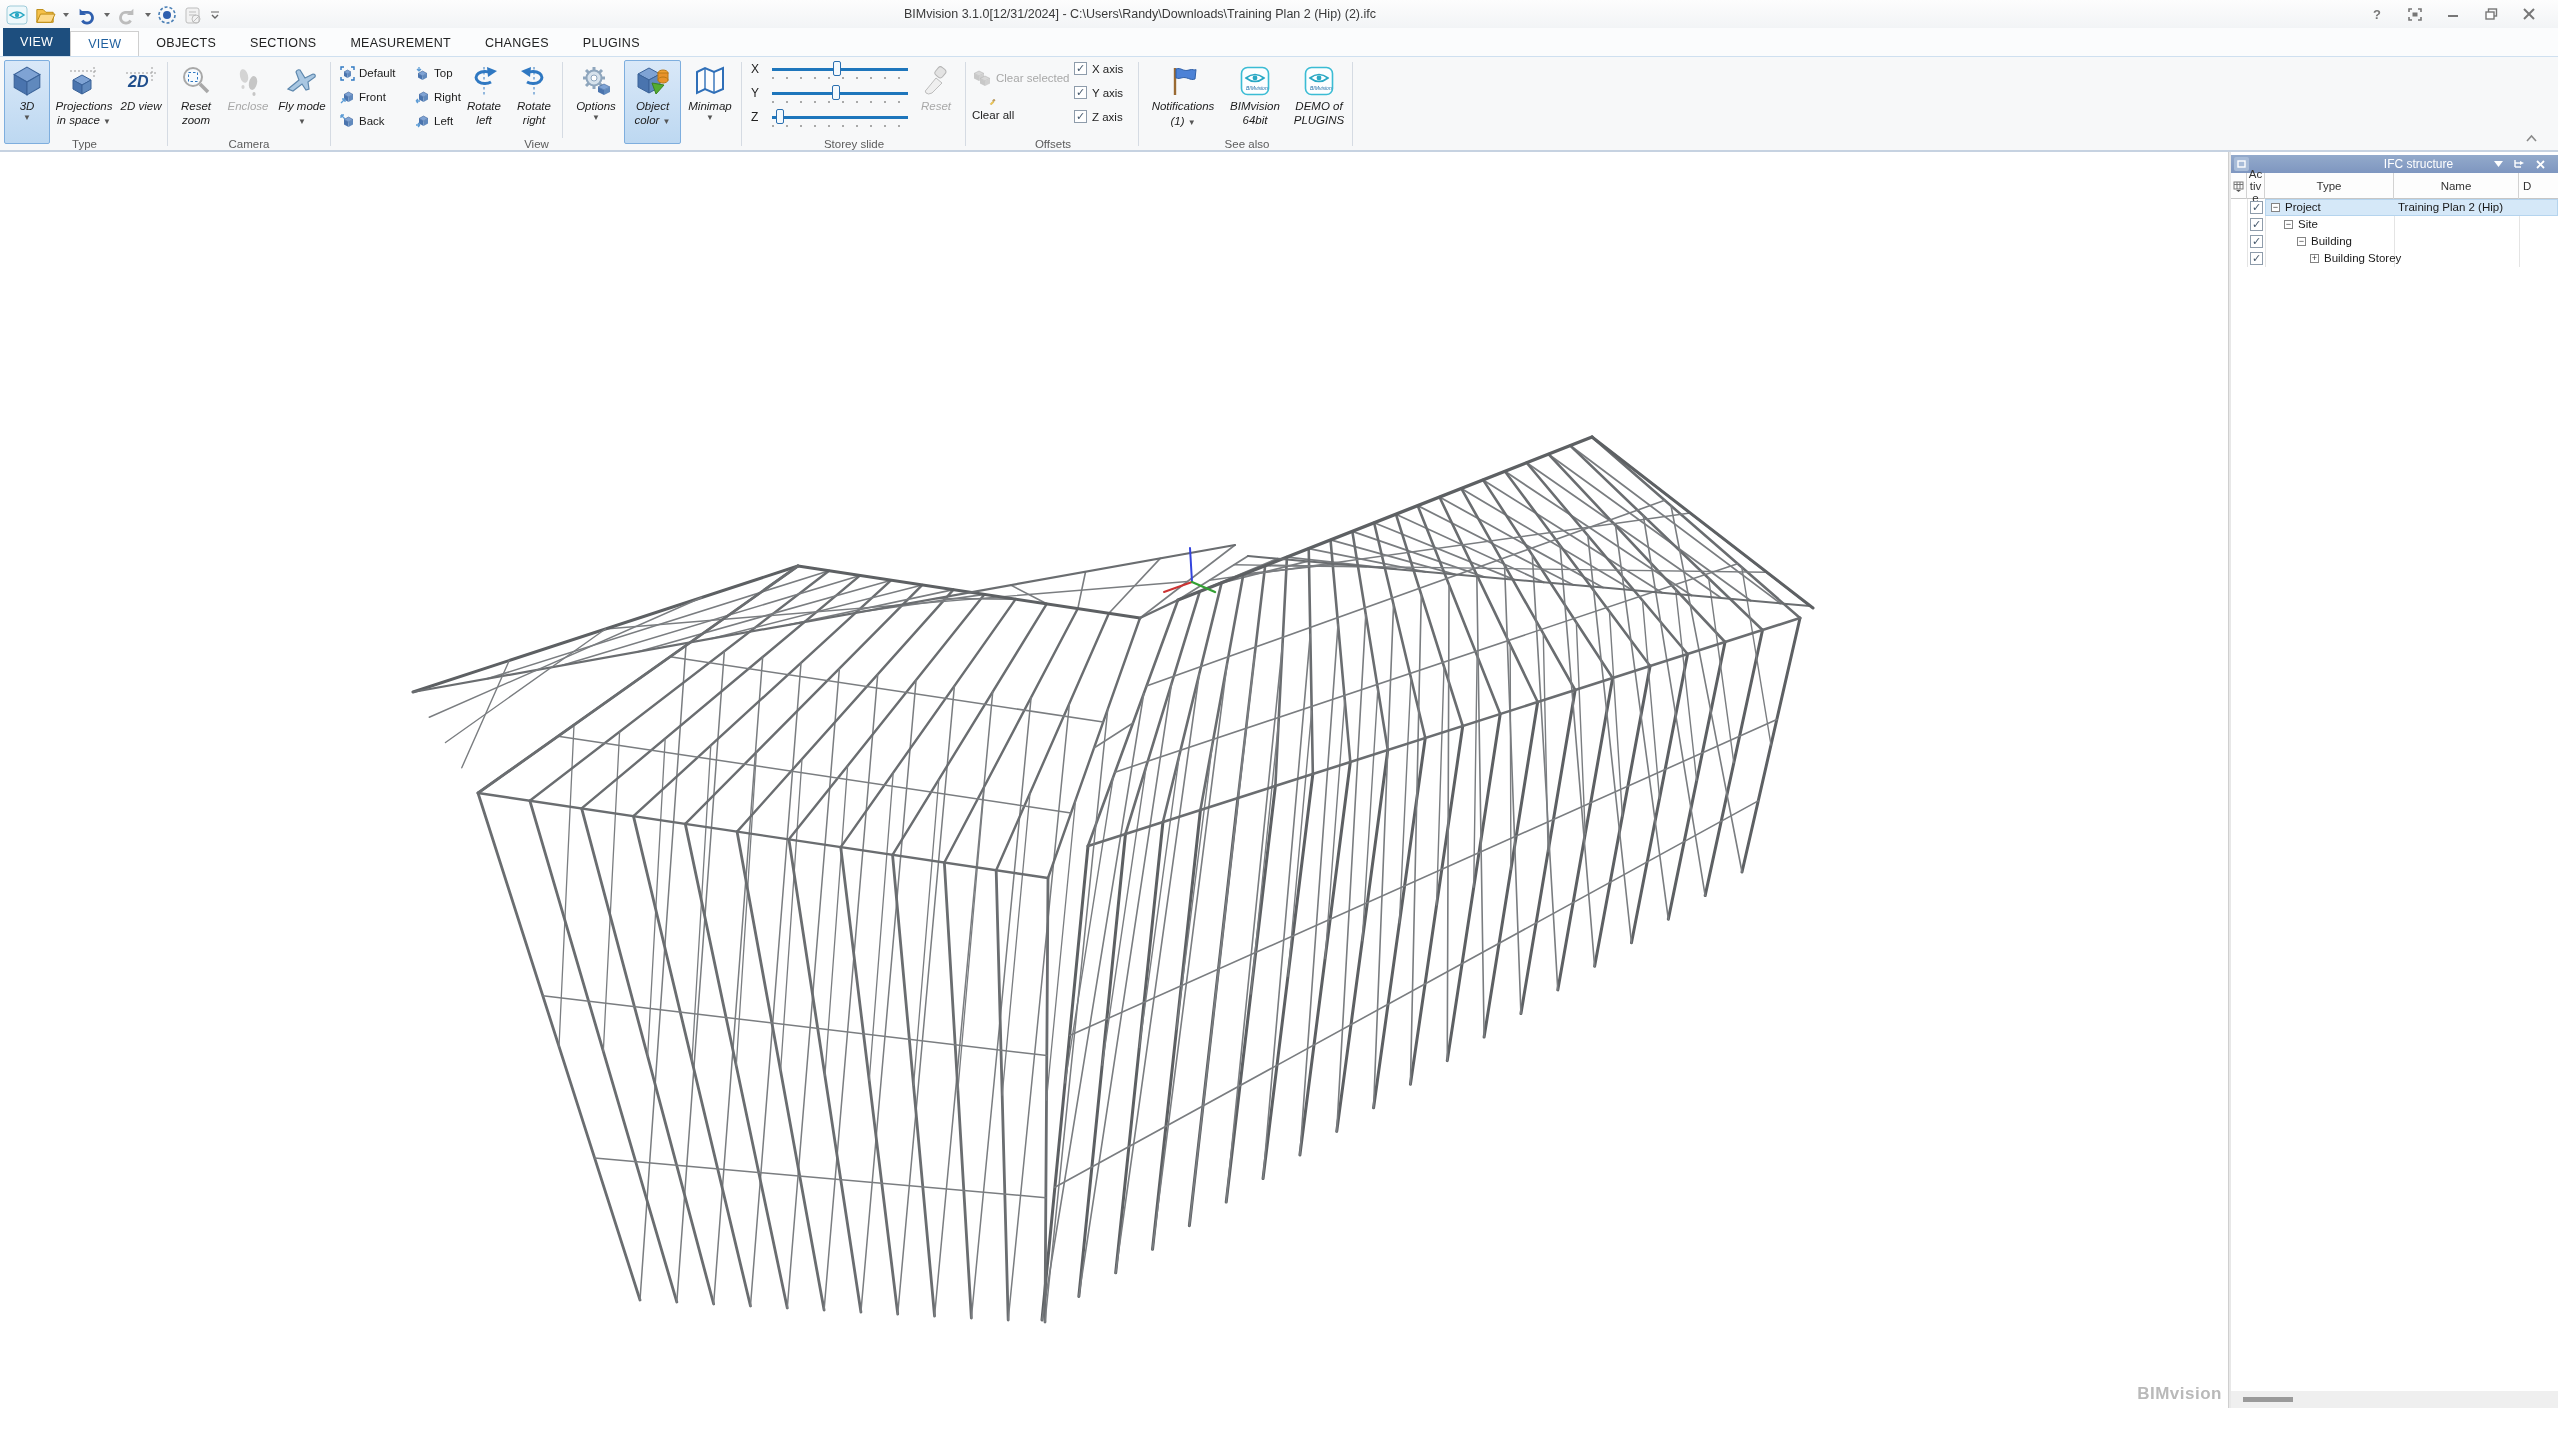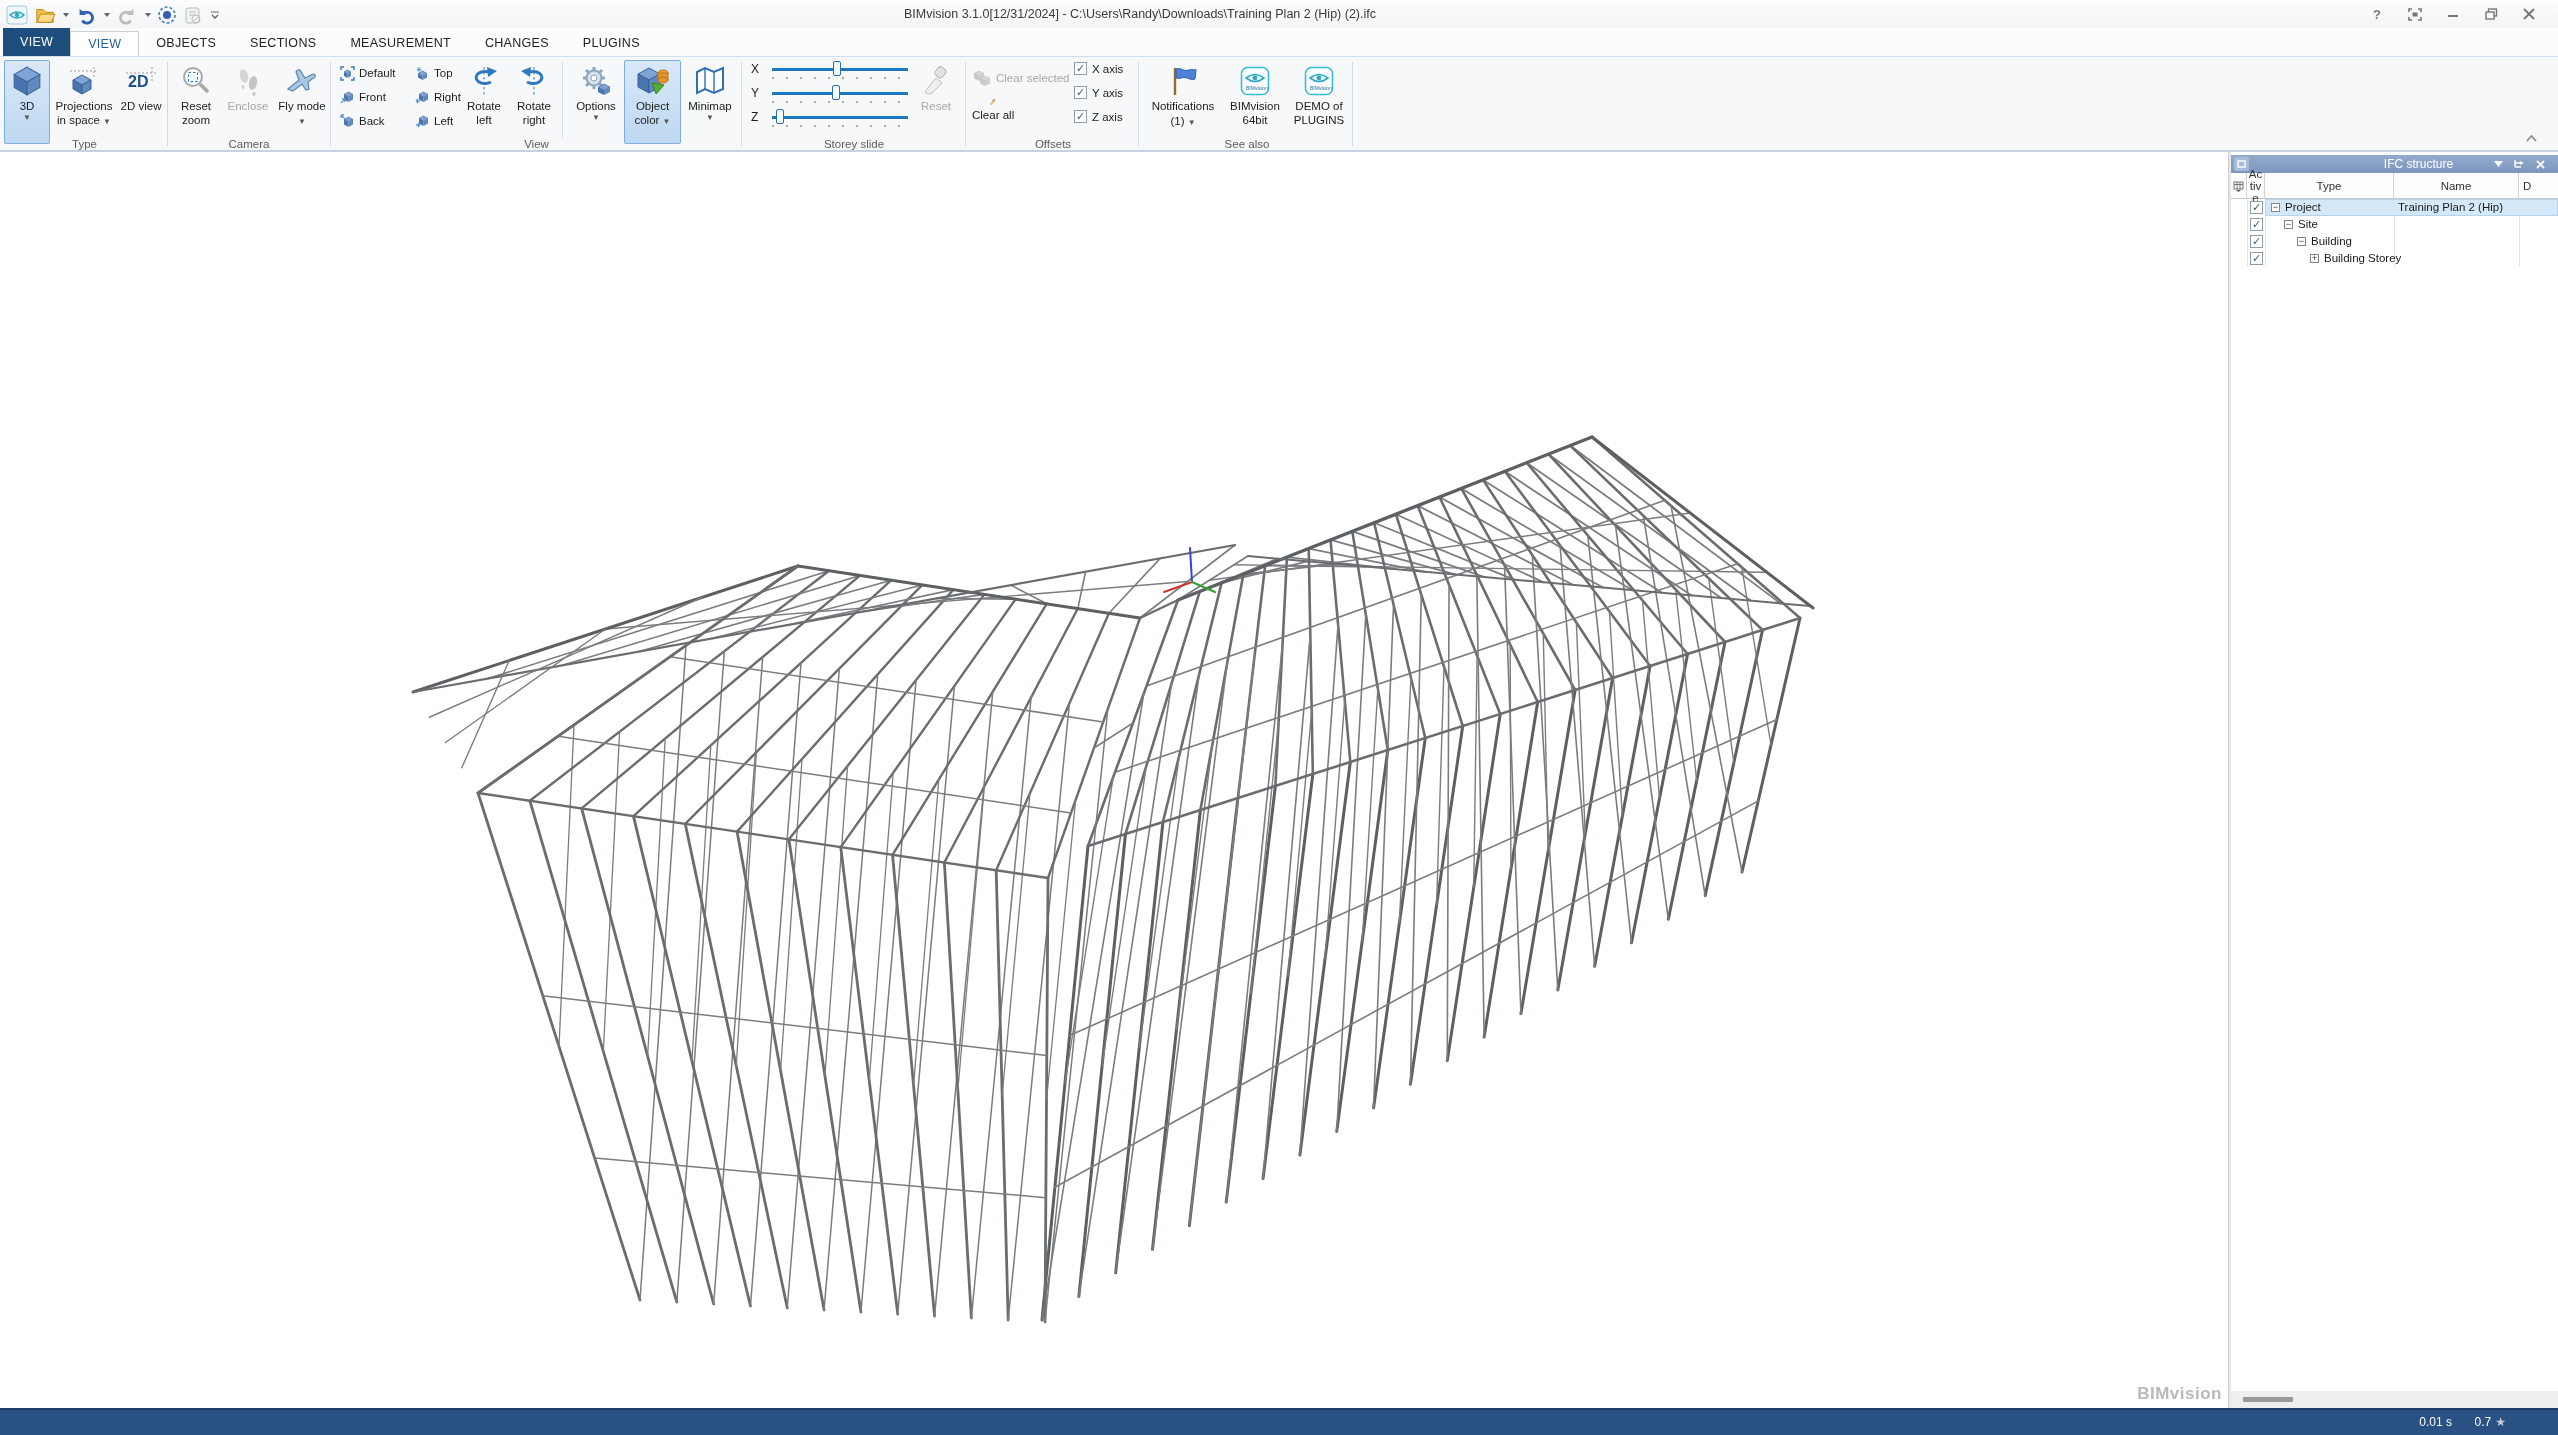--- a/index.html
+++ b/index.html
@@ -15,21 +15,21 @@
   
   .tabstrip{position:absolute;left:0;top:28px;width:2558px;height:28px;background:#fbfcfd;}
   .tab{position:relative;float:left;height:25px;margin-top:3px;line-height:25px;padding:0 17px;font-size:12.5px;color:#222;letter-spacing:.3px;}
   .tab.file{background:#1d4e7e;color:#fff;margin-left:3px;height:28px;margin-top:0;line-height:28px;}
   .tab.active{background:#fff;color:#1e5f9e;border:1px solid #cfcfcf;border-bottom:none;height:27px;line-height:24px;}
   
   .ribbon{position:absolute;left:0;top:56px;width:2558px;height:96px;background:#f7f8f9;border-top:1px solid #cfe0f0;border-bottom:2px solid #c6d2e1;box-sizing:border-box;}
   .grp{position:absolute;top:0;height:94px;}
   .grplabel{position:absolute;bottom:1px;left:0;width:100%;text-align:center;font-size:11.5px;color:#5c5c5c;}
   .sep{position:absolute;top:5px;width:1px;height:84px;background:#d5dbe3;}
-  .vbtn{position:absolute;top:3px;height:84px;display:flex;flex-direction:column;align-items:center;padding-top:2px;box-sizing:border-box;border:1px solid transparent;border-radius:2px;}
+  .vbtn{position:absolute;top:3px;height:84px;display:flex;flex-direction:column;align-items:center;padding-top:2px;box-sizing:border-box;border:1px solid transparent;border-radius:2px;font-style:italic;}
   .vbtn .ic{height:36px;display:flex;align-items:center;justify-content:center;}
   .vbtn .lb{text-align:center;font-size:11.5px;color:#1c1c1c;line-height:1.2;margin-top:1px;}
   .vbtn.hl{background:linear-gradient(#d9e8f8,#bdd8f1);border:1px solid #7eaede;}
   .hbtn{position:absolute;height:22px;display:flex;align-items:center;gap:4px;font-size:11.5px;color:#1c1c1c;}
   .dis .lb,.hbtn.dis{color:#a8a8a8;}
   .drop{font-size:8px;color:#555;line-height:1;}
   .cbx{width:13px;height:13px;background:#fff;border:1px solid #8e9cab;display:inline-flex;align-items:center;justify-content:center;font-size:11px;color:#44576b;box-sizing:border-box;}
   .axis-item{position:absolute;display:flex;align-items:center;gap:5px;font-size:11.5px;color:#1c1c1c;}
   
   .sl-label{position:absolute;font-size:12px;color:#222;}
@@ -735,18 +735,14 @@
             <span class="exp" style="left: 79px;">+</span>
             <span class="tlabel" style="left: 93px;">Building Storey</span>
           </div>
         </div>
       <div class="pscroll">
         <div class="pthumb"></div>
       </div>
     </div>
   </div>
 
-  <div class="statusbar">
-    <span class="st1">0.01 s</span>
-    <span class="st2"><span>0.7</span><span class="star">★</span></span>
-  </div>
 
 </div>
 
 </body></html>

